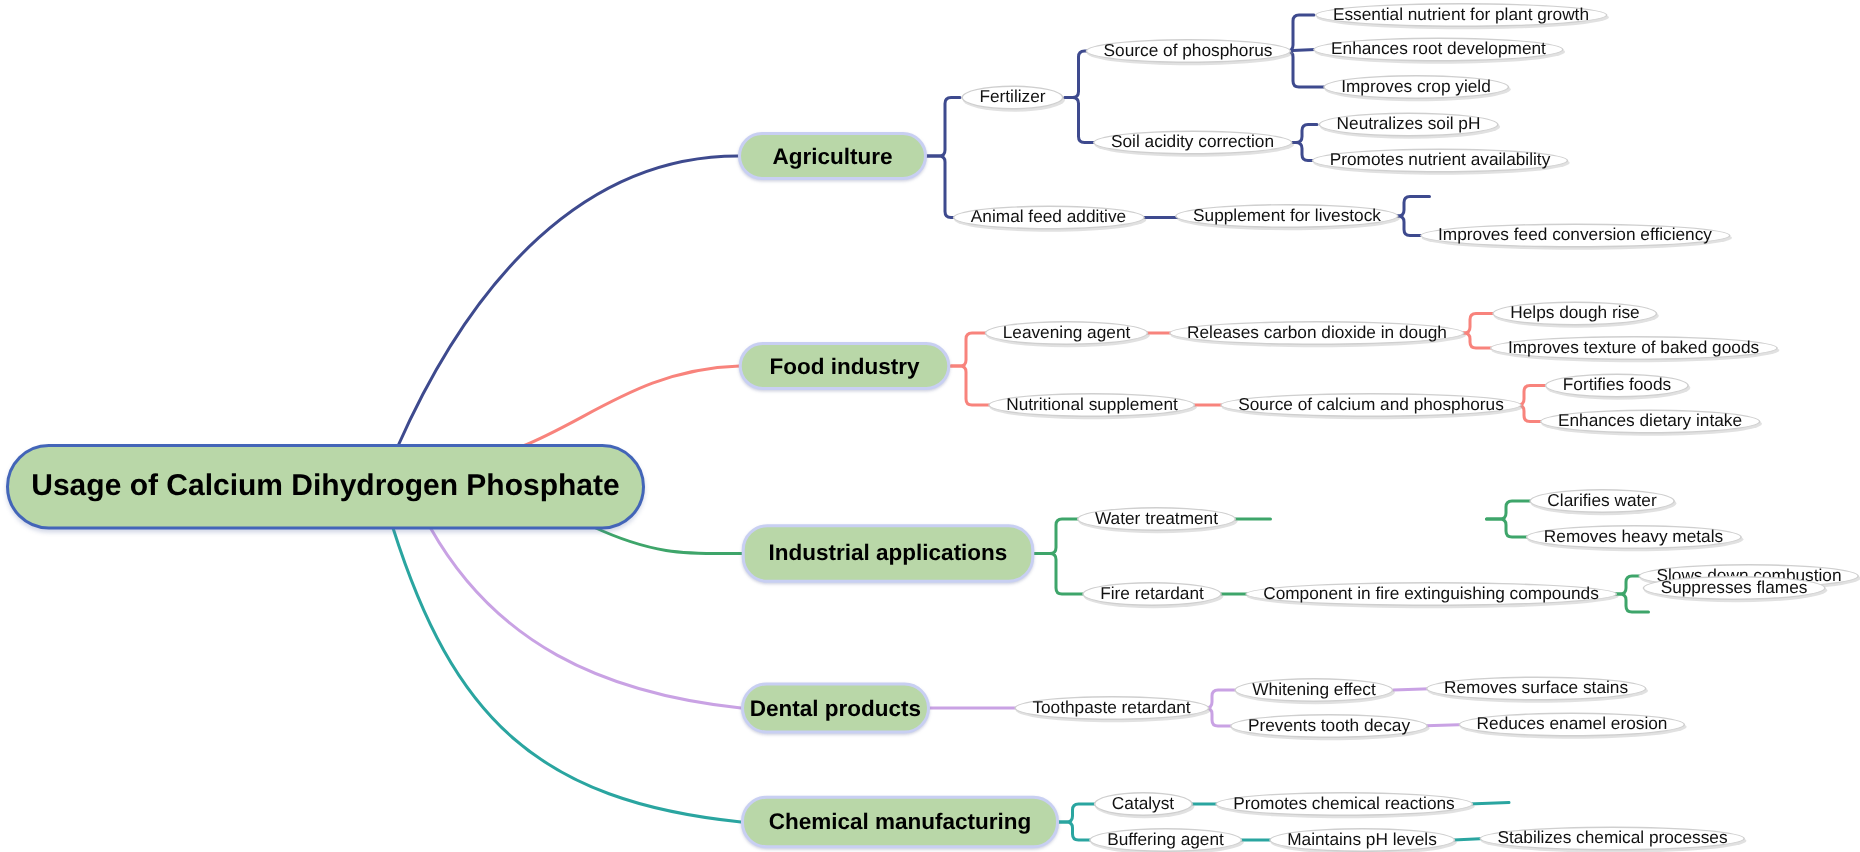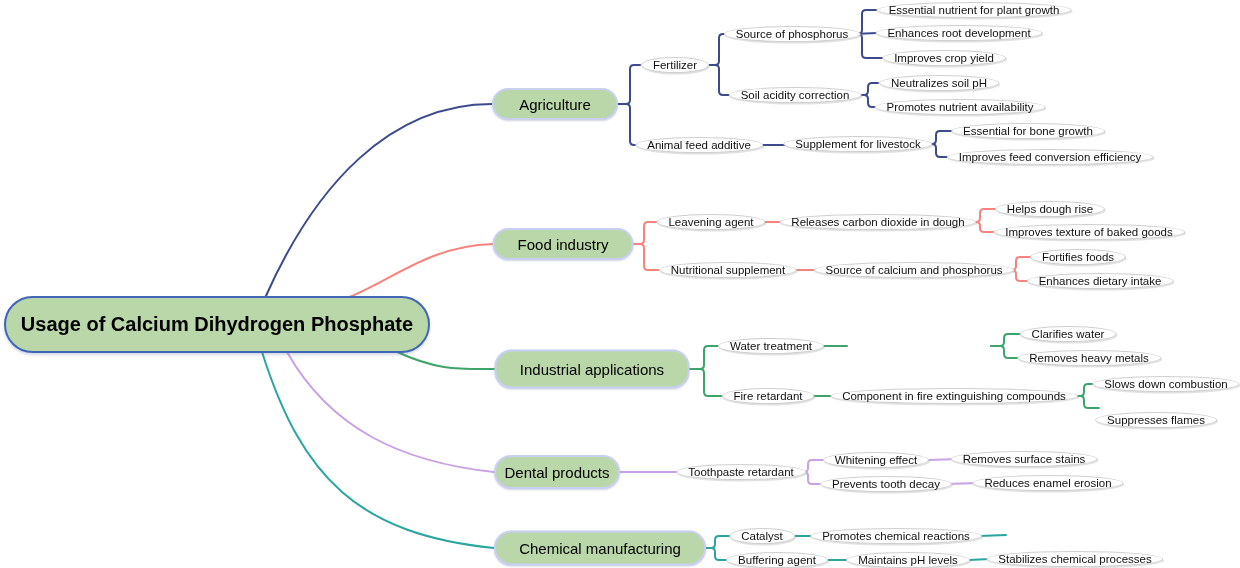--- a/index.html
+++ b/index.html
@@ -10,21 +10,21 @@
   .canvas svg{position:absolute;left:0;top:0;z-index:1;}
   .node{position:absolute;z-index:2;display:flex;align-items:center;justify-content:center;
         white-space:nowrap;box-sizing:border-box;color:#000;}
   .root{
     left:4px;top:296px;width:426px;height:57px;
     background:#b9d7a8;border:2.5px solid #4365b8;border-radius:29px;
     font-size:20px;font-weight:bold;box-shadow:0 2px 3px rgba(80,100,160,.25);
   }
   .topic{
     background:#b9d7a8;border:2px solid #c8cff2;border-radius:17px;
-    font-size:15px;font-weight:normal;transform:translate(-50%,-50%);
+    font-size:15px;font-weight:bold;transform:translate(-50%,-50%);
     box-shadow:0 1px 2px rgba(120,130,170,.35);
   }
   .sub{
     background:#ffffff;border:1.5px solid #cfcfcf;border-radius:50%;
     padding:1px 11px;font-size:11.5px;font-weight:normal;color:#111;
     transform:translate(-50%,-50%);box-shadow:1px 1.5px 0 rgba(170,170,170,.35);
   }
 </style>
 </head>
 <body>
@@ -99,41 +99,40 @@
   <div class="node sub" style="left:675px;top:65px">Fertilizer</div>
   <div class="node sub" style="left:792px;top:34px">Source of phosphorus</div>
   <div class="node sub" style="left:974px;top:10px">Essential nutrient for plant growth</div>
   <div class="node sub" style="left:959px;top:33px">Enhances root development</div>
   <div class="node sub" style="left:944px;top:58px">Improves crop yield</div>
   <div class="node sub" style="left:795px;top:95px">Soil acidity correction</div>
   <div class="node sub" style="left:939px;top:83px">Neutralizes soil pH</div>
   <div class="node sub" style="left:960px;top:107px">Promotes nutrient availability</div>
   <div class="node sub" style="left:699px;top:145px">Animal feed additive</div>
   <div class="node sub" style="left:858px;top:144px">Supplement for livestock</div>
-  <div class="node sub" style="left:1028px;top:131px">Essential for bone growth</div>
   <div class="node sub" style="left:1050px;top:157px">Improves feed conversion efficiency</div>
 
   <div class="node topic" style="left:563px;top:244px;width:141px;height:32px">Food industry</div>
   <div class="node sub" style="left:711px;top:222px">Leavening agent</div>
   <div class="node sub" style="left:878px;top:222px">Releases carbon dioxide in dough</div>
   <div class="node sub" style="left:1050px;top:209px">Helps dough rise</div>
   <div class="node sub" style="left:1089px;top:232px">Improves texture of baked goods</div>
   <div class="node sub" style="left:728px;top:270px">Nutritional supplement</div>
   <div class="node sub" style="left:914px;top:270px">Source of calcium and phosphorus</div>
   <div class="node sub" style="left:1078px;top:257px">Fortifies foods</div>
   <div class="node sub" style="left:1100px;top:281px">Enhances dietary intake</div>
 
   <div class="node topic" style="left:592px;top:369px;width:195px;height:39px">Industrial applications</div>
   <div class="node sub" style="left:771px;top:346px">Water treatment</div>
   <div class="node sub" style="left:1068px;top:334px">Clarifies water</div>
   <div class="node sub" style="left:1089px;top:358px">Removes heavy metals</div>
   <div class="node sub" style="left:768px;top:396px">Fire retardant</div>
   <div class="node sub" style="left:954px;top:396px">Component in fire extinguishing compounds</div>
   <div class="node sub" style="left:1166px;top:384px">Slows down combustion</div>
-  <div class="node sub" style="left:1156px;top:420px">Suppresses flames</div>
+  <div class="node sub" style="left:1156px;top:392px">Suppresses flames</div>
 
   <div class="node topic" style="left:557px;top:472px;width:126px;height:34px">Dental products</div>
   <div class="node sub" style="left:741px;top:472px">Toothpaste retardant</div>
   <div class="node sub" style="left:876px;top:460px">Whitening effect</div>
   <div class="node sub" style="left:1024px;top:459px">Removes surface stains</div>
   <div class="node sub" style="left:886px;top:484px">Prevents tooth decay</div>
   <div class="node topic" style="left:600px;top:548px;width:212px;height:35px">Chemical manufacturing</div>
 
   <div class="node sub" style="left:1048px;top:483px">Reduces enamel erosion</div>
   <div class="node sub" style="left:762px;top:536px">Catalyst</div>

